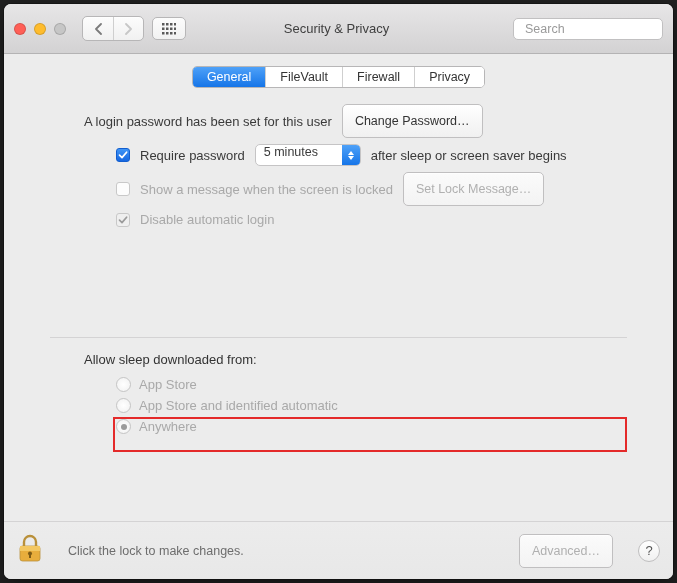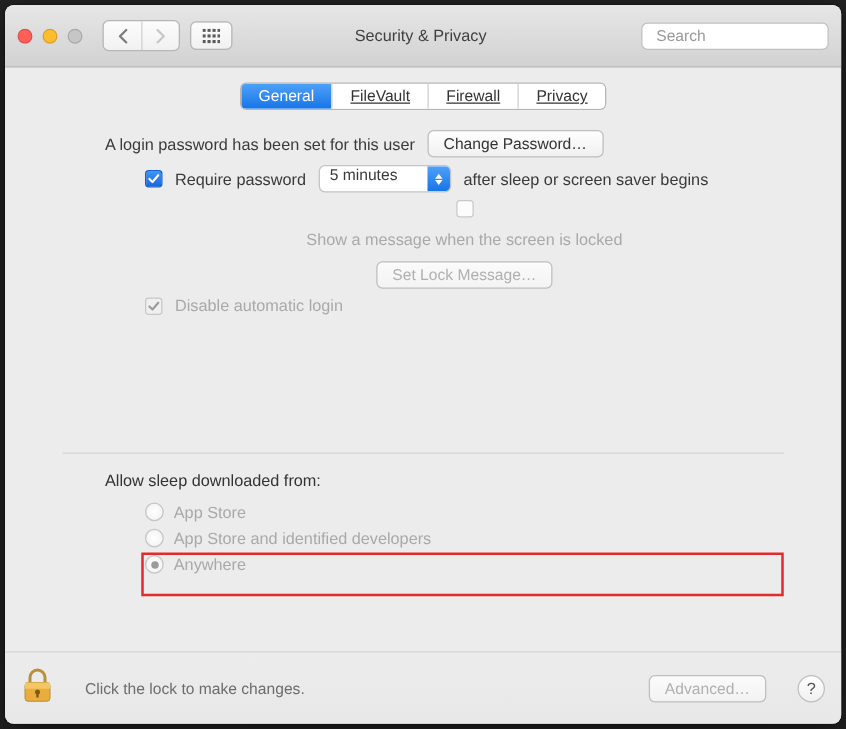--- a/index.html
+++ b/index.html
@@ -108,41 +108,41 @@
     background: #fff;
   }
   .tabs button {
     padding: 3px 14px;
     font-size: 12.5px;
     background: #fff;
     border: none;
     color: #333;
     height: 20px;
   }
-  .tabs button + button { border-left: 1px solid #cfcfcf; text-decoration: underline; }
+  .tabs button + button { border-left: 1px solid #cfcfcf; }
   .tabs button.active {
     background: linear-gradient(#4ea1f8,#1675e8);
     color: #fff;
   }
 
   
   .content {
     padding: 0 46px 0 46px;
   }
   .row {
     display: flex;
     align-items: center;
     gap: 10px;
     margin-bottom: 6px;
     flex-wrap: wrap;
   }
   .row.indent { padding-left: 34px; }
   .disabled { color: #a9a9a9; }
   .aqua-btn {
-    height: 22px;
+    height: 34px;
     padding: 0 12px;
     font-size: 12.5px;
     border: 1px solid #c0bfc0;
     border-radius: 5px;
     background: linear-gradient(#ffffff,#f0f0f0);
     color: #333;
     box-shadow: 0 1px 0 rgba(255,255,255,0.8) inset;
   }
   .aqua-btn.disabled-btn {
     color: #b0b0b0;
@@ -321,21 +321,21 @@
       <span class="popup">
         <span>5 minutes</span>
         <span class="arrows">
             <span class="up"></span>
             <span class="dn"></span>
           </span>
       </span>
       <span>after sleep or screen saver begins</span>
     </div>
 
-    <div class="row indent disabled" style="padding-left:66px;flex-direction:column;">
+    <div class="row indent disabled" style="padding-left:66px;">
       <span class="checkbox unchecked"></span>
       <span>Show a message when the screen is locked</span>
       <button class="aqua-btn disabled-btn">Set Lock Message…</button>
     </div>
 
     <div class="row indent disabled" style="padding-left:66px;">
       <span class="checkbox checked-gray">
         <svg viewBox="0 0 10 10">
             <path d="M1.5 5.2 L4 7.6 L8.6 2.2" stroke="#9b9b9b" stroke-width="1.7" fill="none" stroke-linecap="round" stroke-linejoin="round"></path>
           </svg>
@@ -347,21 +347,21 @@
 
     <div class="section-label" style="padding-left:34px;">Allow sleep downloaded from:</div>
 
     <div class="radio-list disabled" style="padding-left:66px;">
       <div class="radio-row">
         <span class="radio"></span>
         <span>App Store</span>
       </div>
       <div class="radio-row">
         <span class="radio"></span>
-        <span>App Store and identified developers</span>
+        <span>App Store and identified automatic</span>
       </div>
       <div class="highlight">
         <div class="radio-row">
           <span class="radio sel"></span>
           <span>Anywhere</span>
         </div>
       </div>
     </div>
 
   </div>

